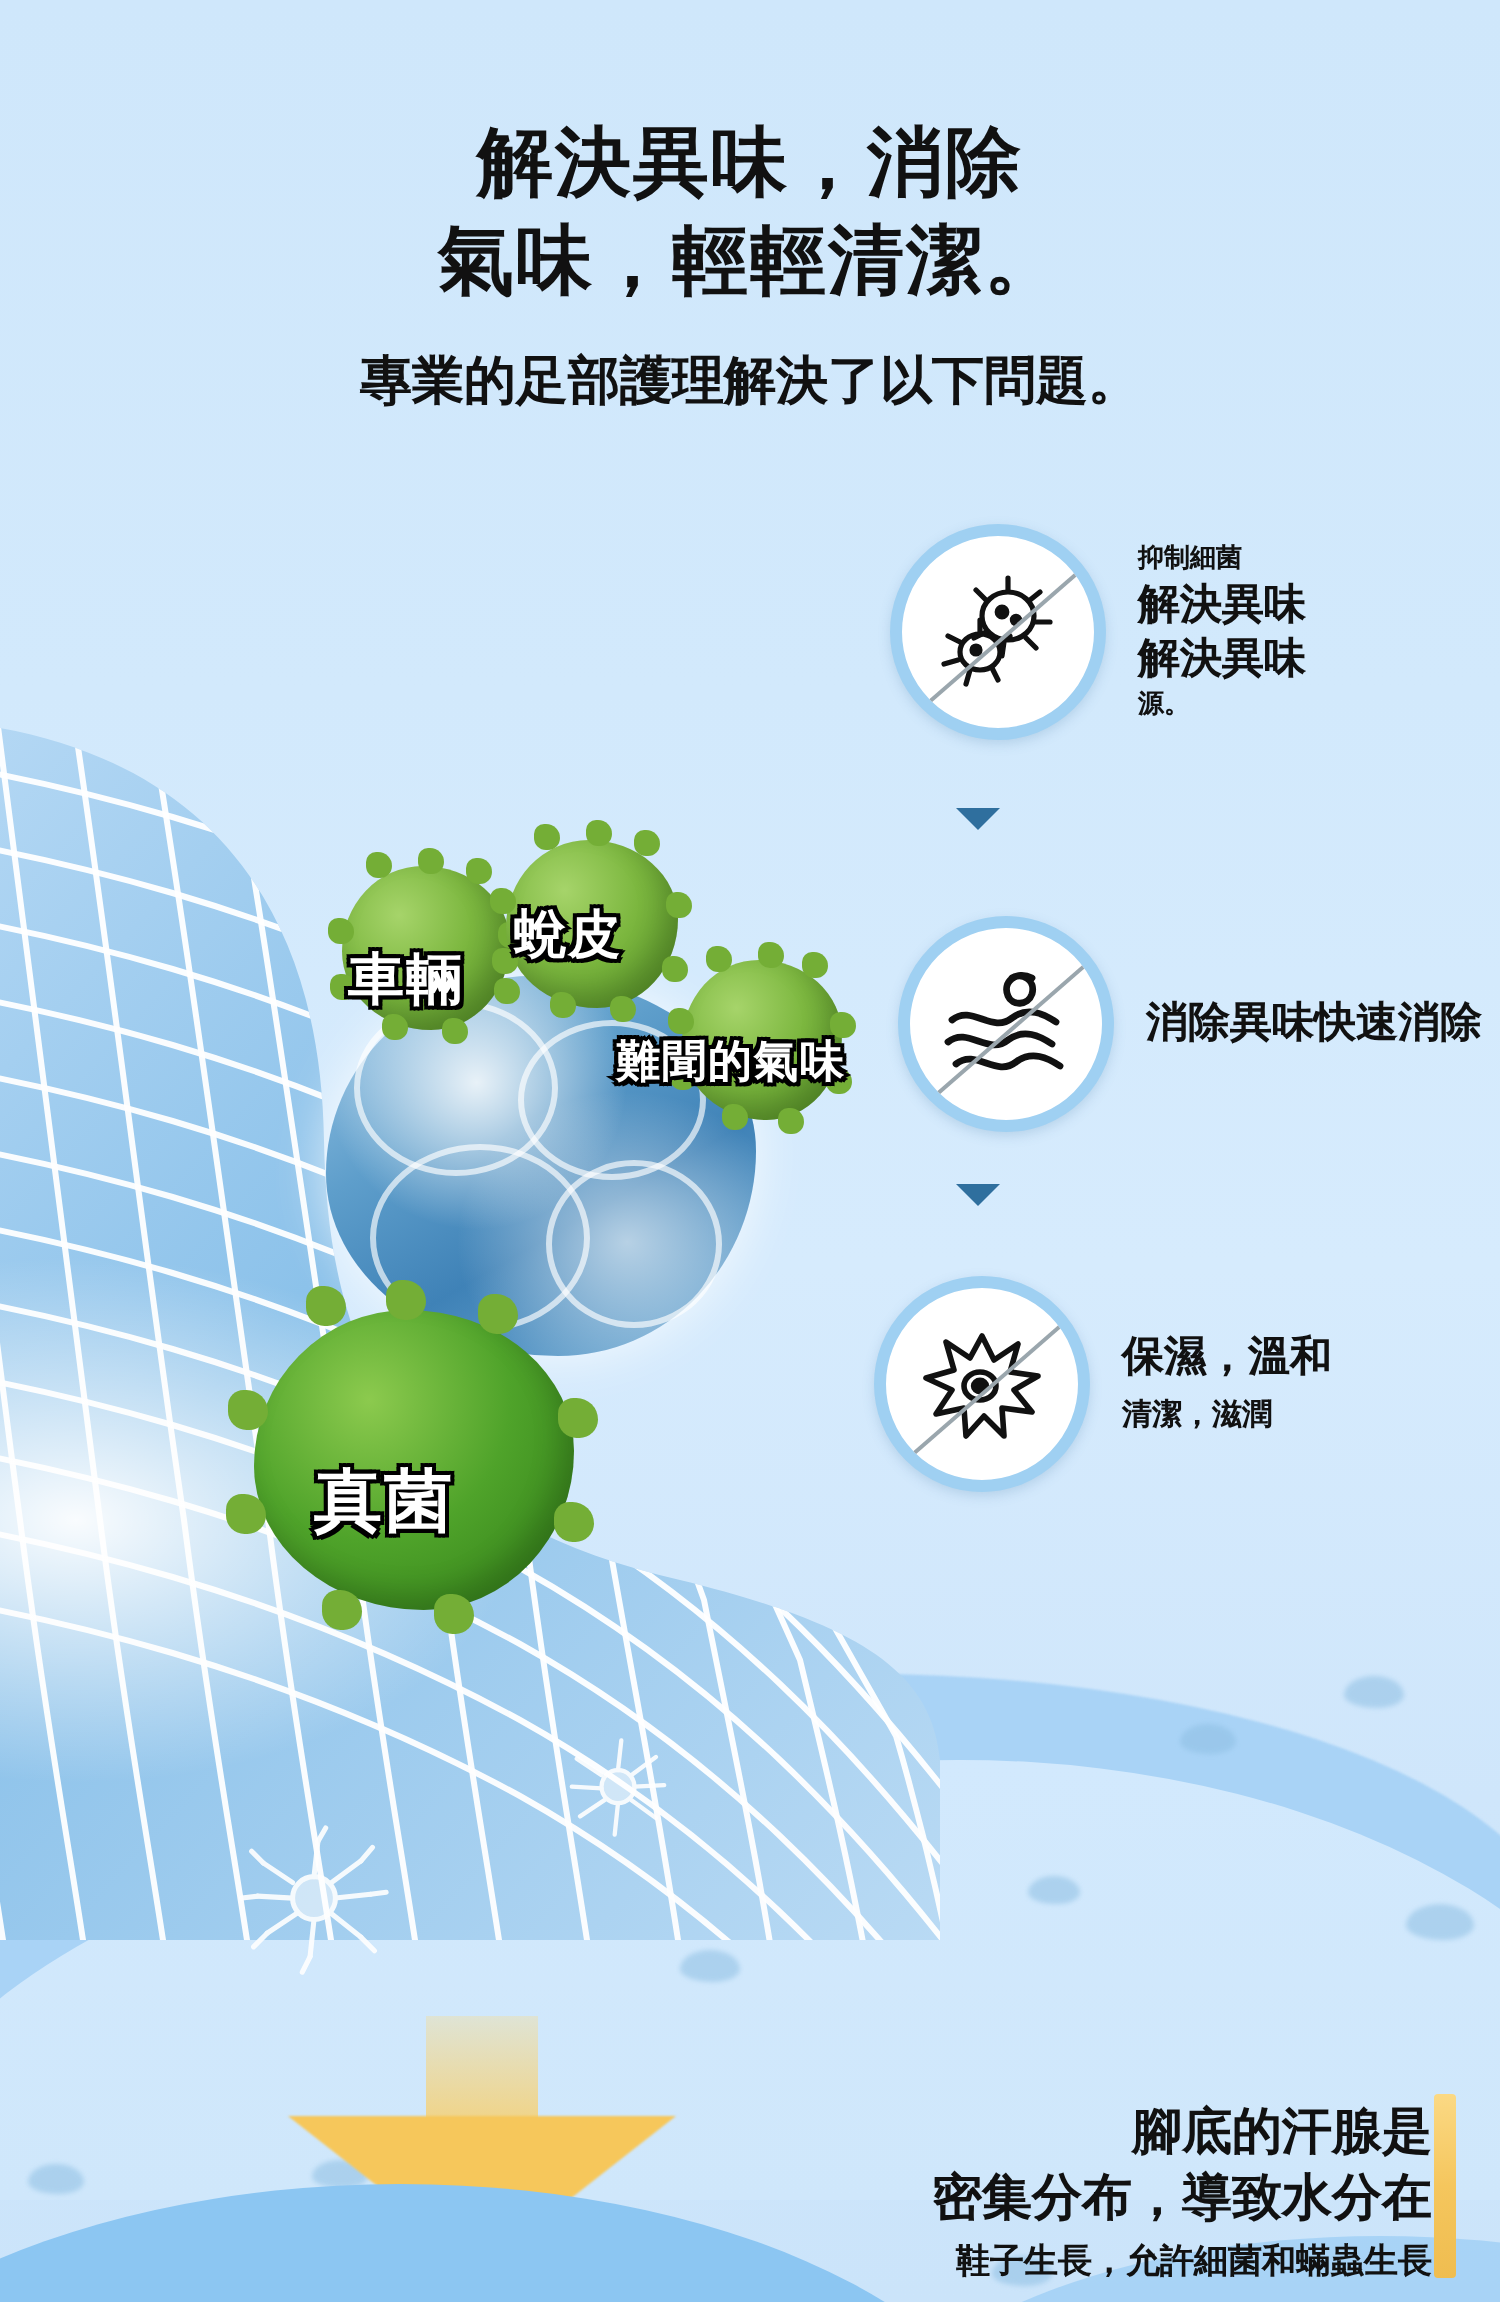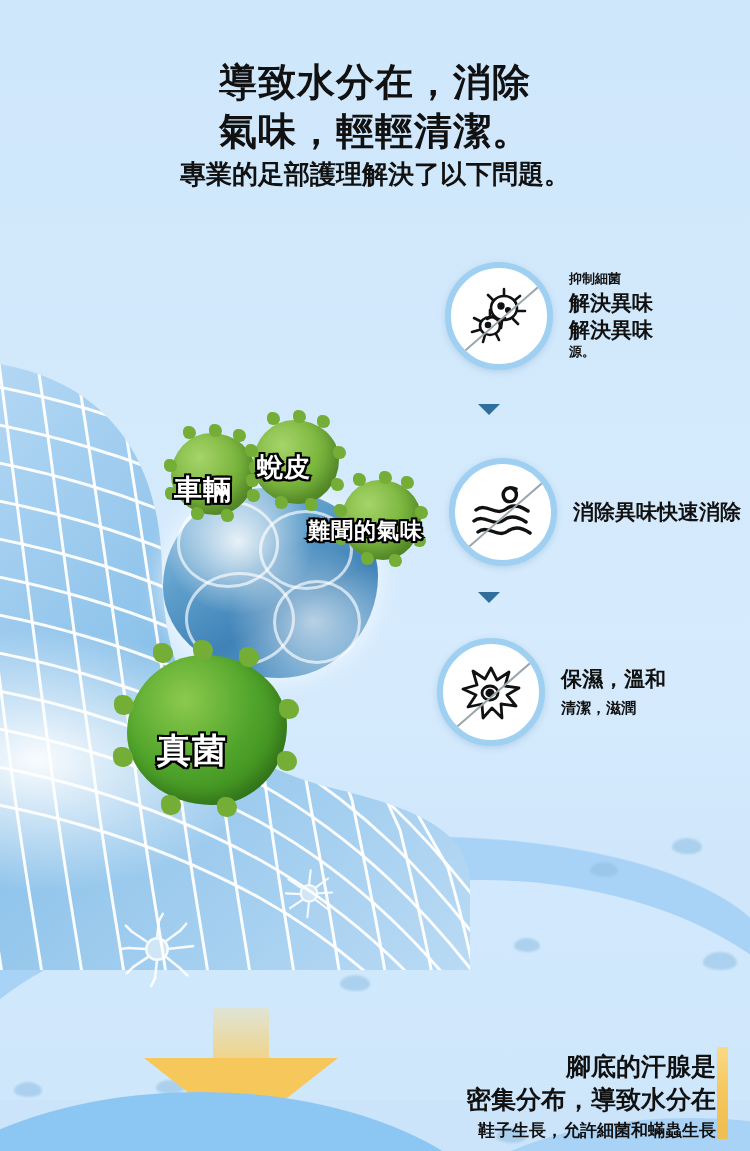--- a/index.html
+++ b/index.html
@@ -99,21 +99,21 @@
     white-space:nowrap;
   }
 
   
   .head-wrap{position:absolute;left:0;top:58px;width:750px;text-align:center;}
   .h1{
     font-size:38px;font-weight:bold;color:#111;line-height:1.30;
     letter-spacing:1px;
   }
   .h2{
-    font-size:26px;font-weight:bold;color:#111;letter-spacing:0px;
+    margin-top:16px;font-size:26px;font-weight:bold;color:#111;letter-spacing:0px;
   }
 
   
   .feature{position:absolute;display:flex;align-items:center;}
   .circle{
     position:relative;width:96px;height:96px;border-radius:50%;
     background:#ffffff;
     border:6px solid #9fd0f2;
     box-shadow:0 2px 6px rgba(90,140,180,.25);
     flex:0 0 auto;
@@ -294,21 +294,21 @@
     <div class="spike" style="left:34px;top:140px;width:20px;height:20px;"></div>
     <div class="spike" style="left:90px;top:142px;width:20px;height:20px;"></div>
   </div>
 
   <div class="germ-label" style="left:174px;top:471px;font-size:28px;">車輛</div>
   <div class="germ-label" style="left:257px;top:450px;font-size:26px;">蛻皮</div>
   <div class="germ-label" style="left:308px;top:516px;font-size:22px;">難聞的氣味</div>
   <div class="germ-label" style="left:157px;top:728px;font-size:34px;text-align:center;">真菌</div>
 
   <div class="head-wrap">
-    <div class="h1">導致水分在，消除</div>
+    <div class="h1">解決異味，消除</div>
     <div class="h1">氣味，輕輕清潔。</div>
     <div class="h2">專業的足部護理解決了以下問題。</div>
   </div>
 
   <div class="feature" style="left:445px;top:262px;">
     <div class="circle">
       <svg width="62" height="62" viewBox="0 0 62 62" aria-hidden="true">
         <g stroke="#111" stroke-width="2.6" fill="none" stroke-linecap="round">
           <ellipse cx="36" cy="23" rx="13" ry="12"></ellipse>
           <ellipse cx="22" cy="41" rx="10" ry="9"></ellipse>

